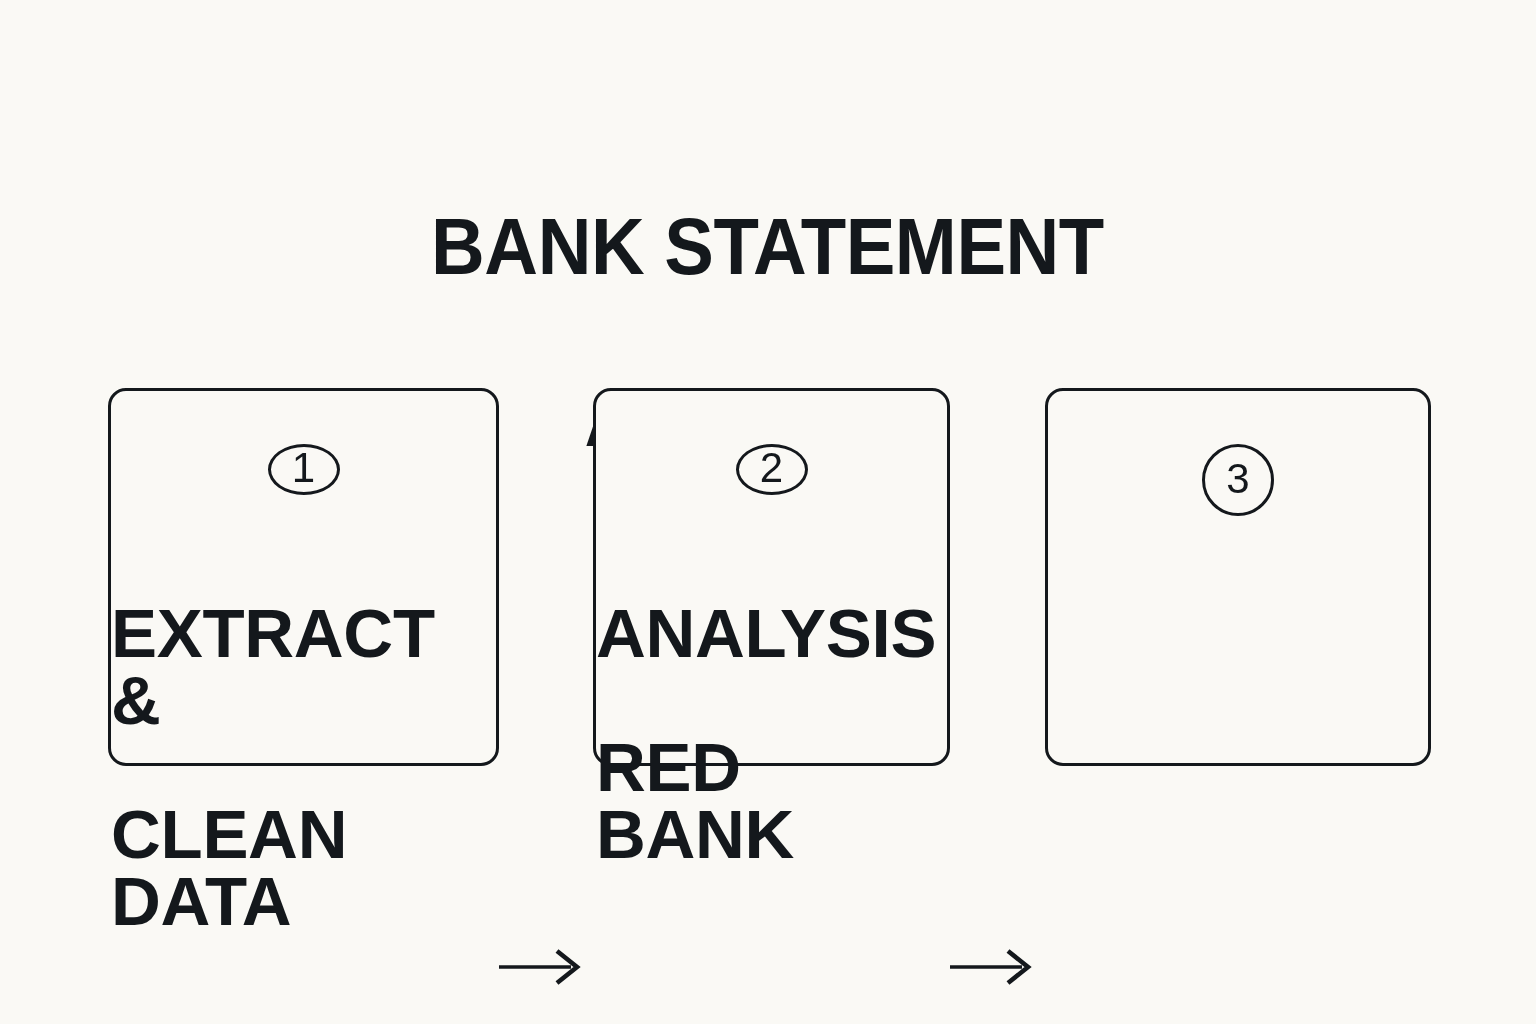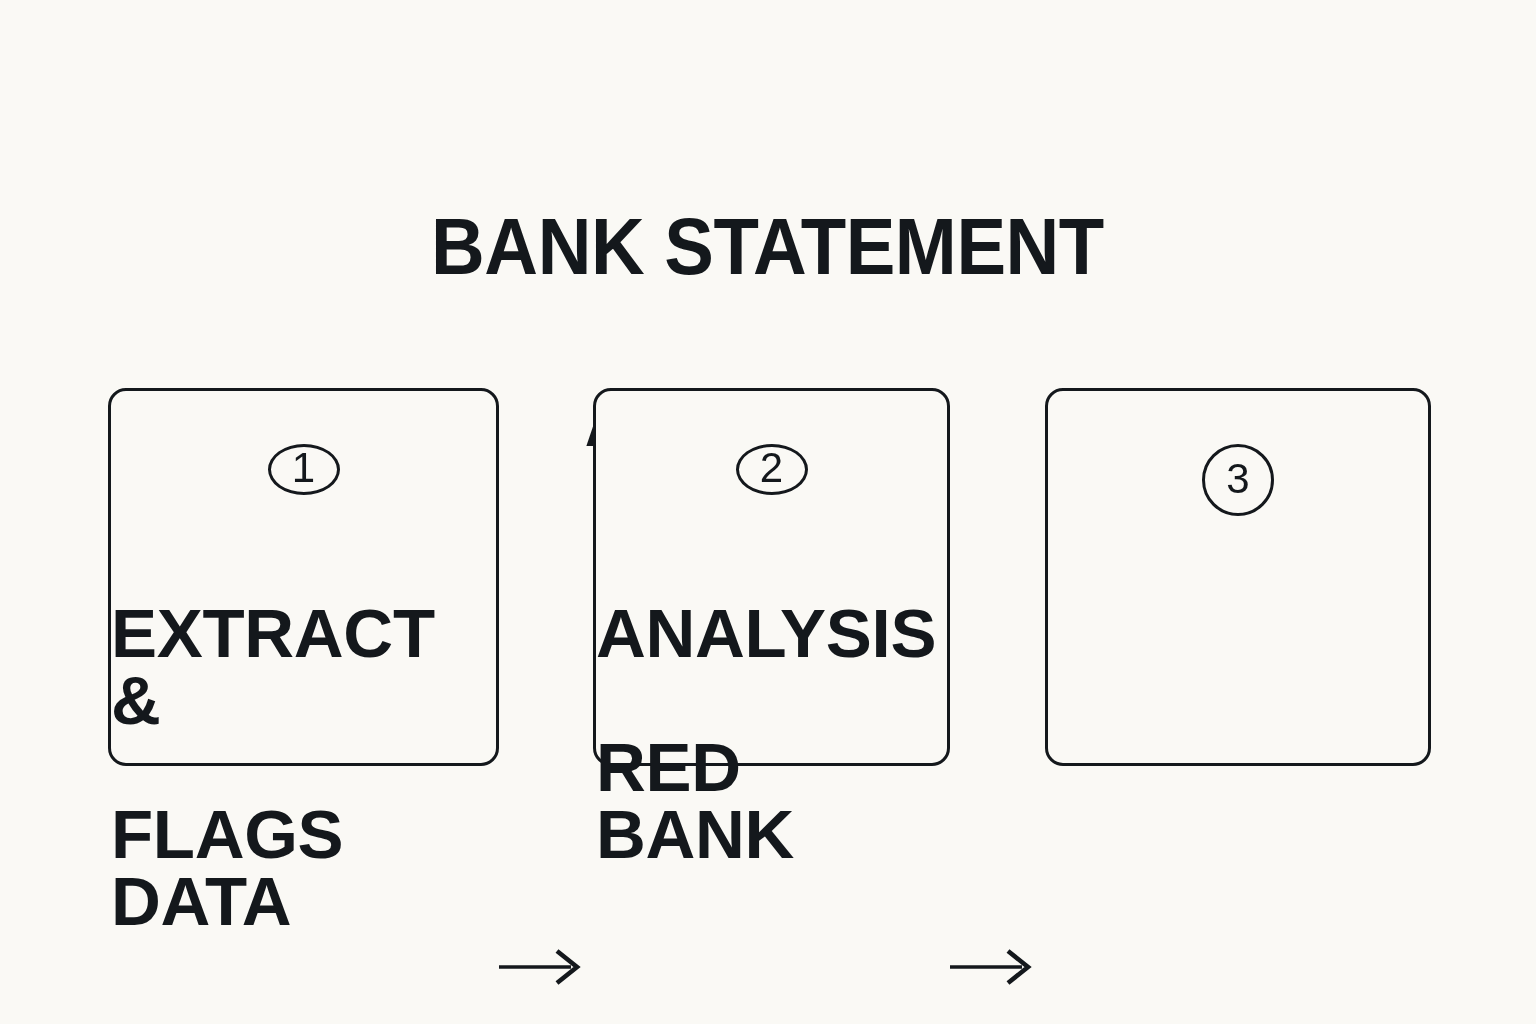--- a/index.html
+++ b/index.html
@@ -124,21 +124,21 @@
   </div>
 
   <div id="steps">
 
     <div class="step-box b1">
       <div class="badge">
         <span>1</span>
       </div>
       <div class="step-label">
         <span>EXTRACT &amp;</span><br>
-        <span>FLAGS DATA</span>
+        <span>CLEAN DATA</span>
       </div>
     </div>
 
     <div class="arrow a1">
       <svg width="84" height="38" viewBox="0 0 84 38" aria-hidden="true">
         <line x1="0" y1="19" x2="72" y2="19" stroke="#14181c" stroke-width="3.4"></line>
         <polyline points="58,3 78,19 58,35" fill="none" stroke="#14181c" stroke-width="4.6" stroke-linecap="butt" stroke-linejoin="miter"></polyline>
       </svg>
     </div>
 

